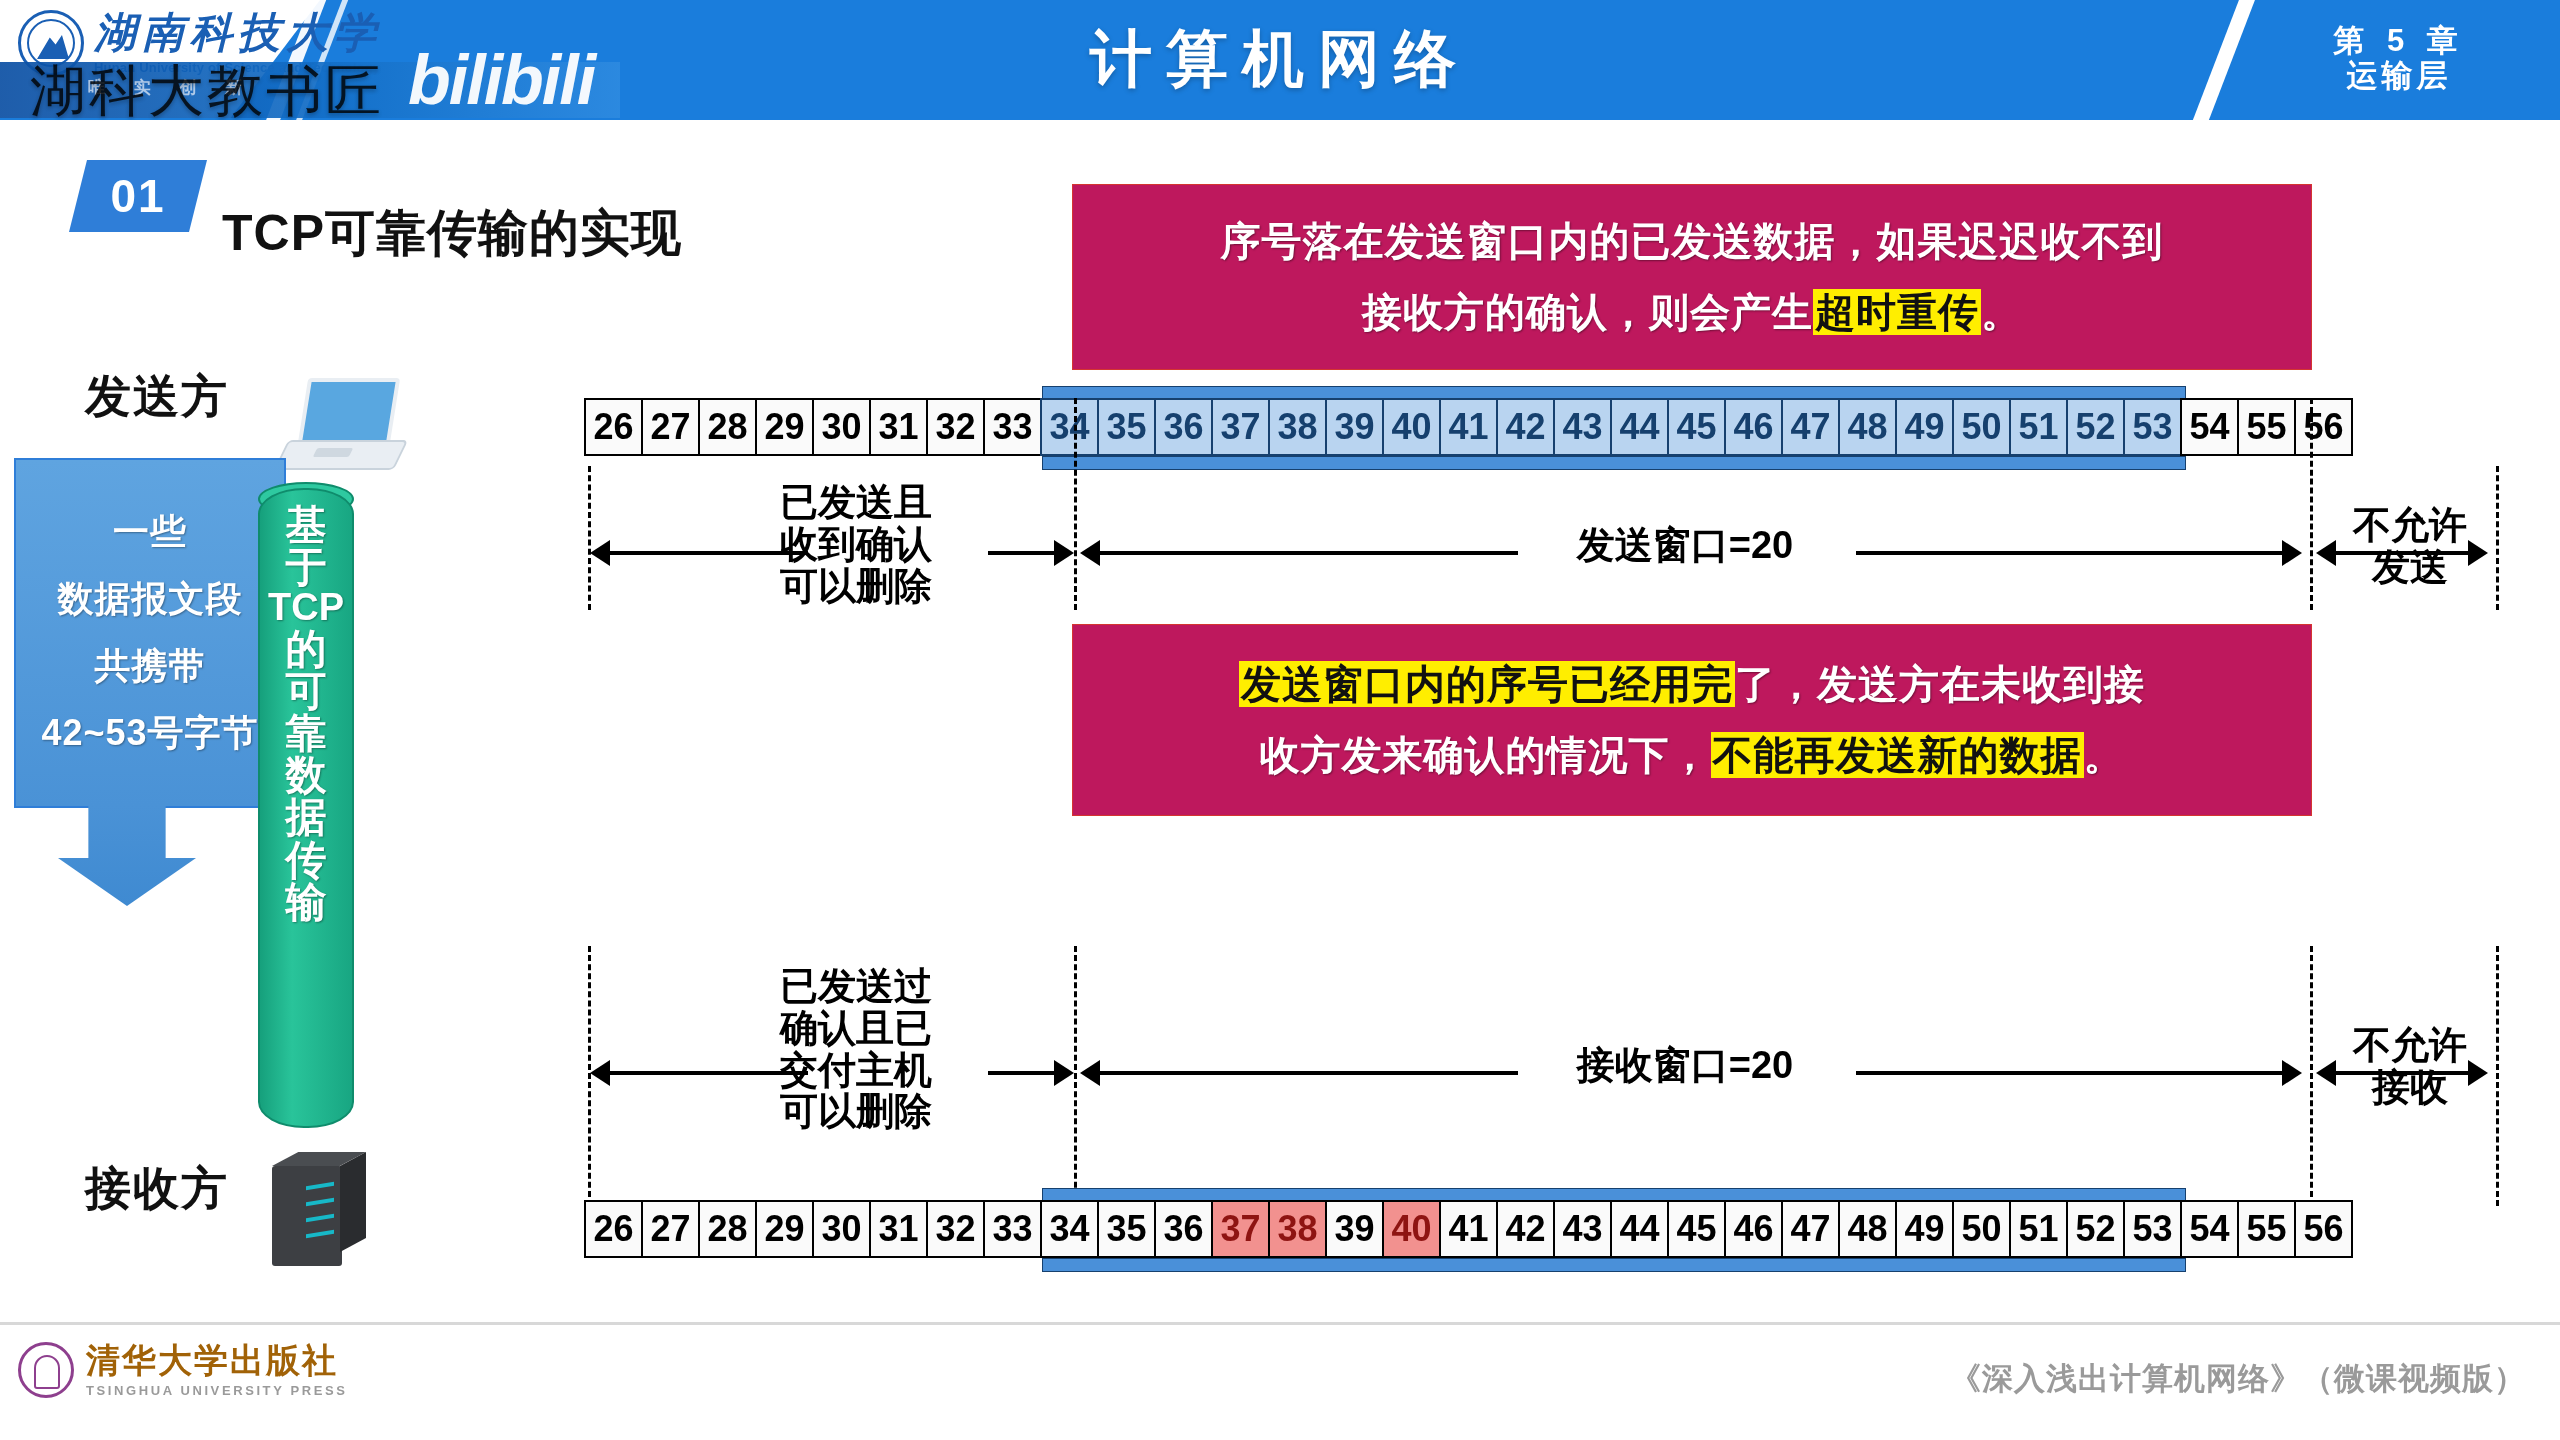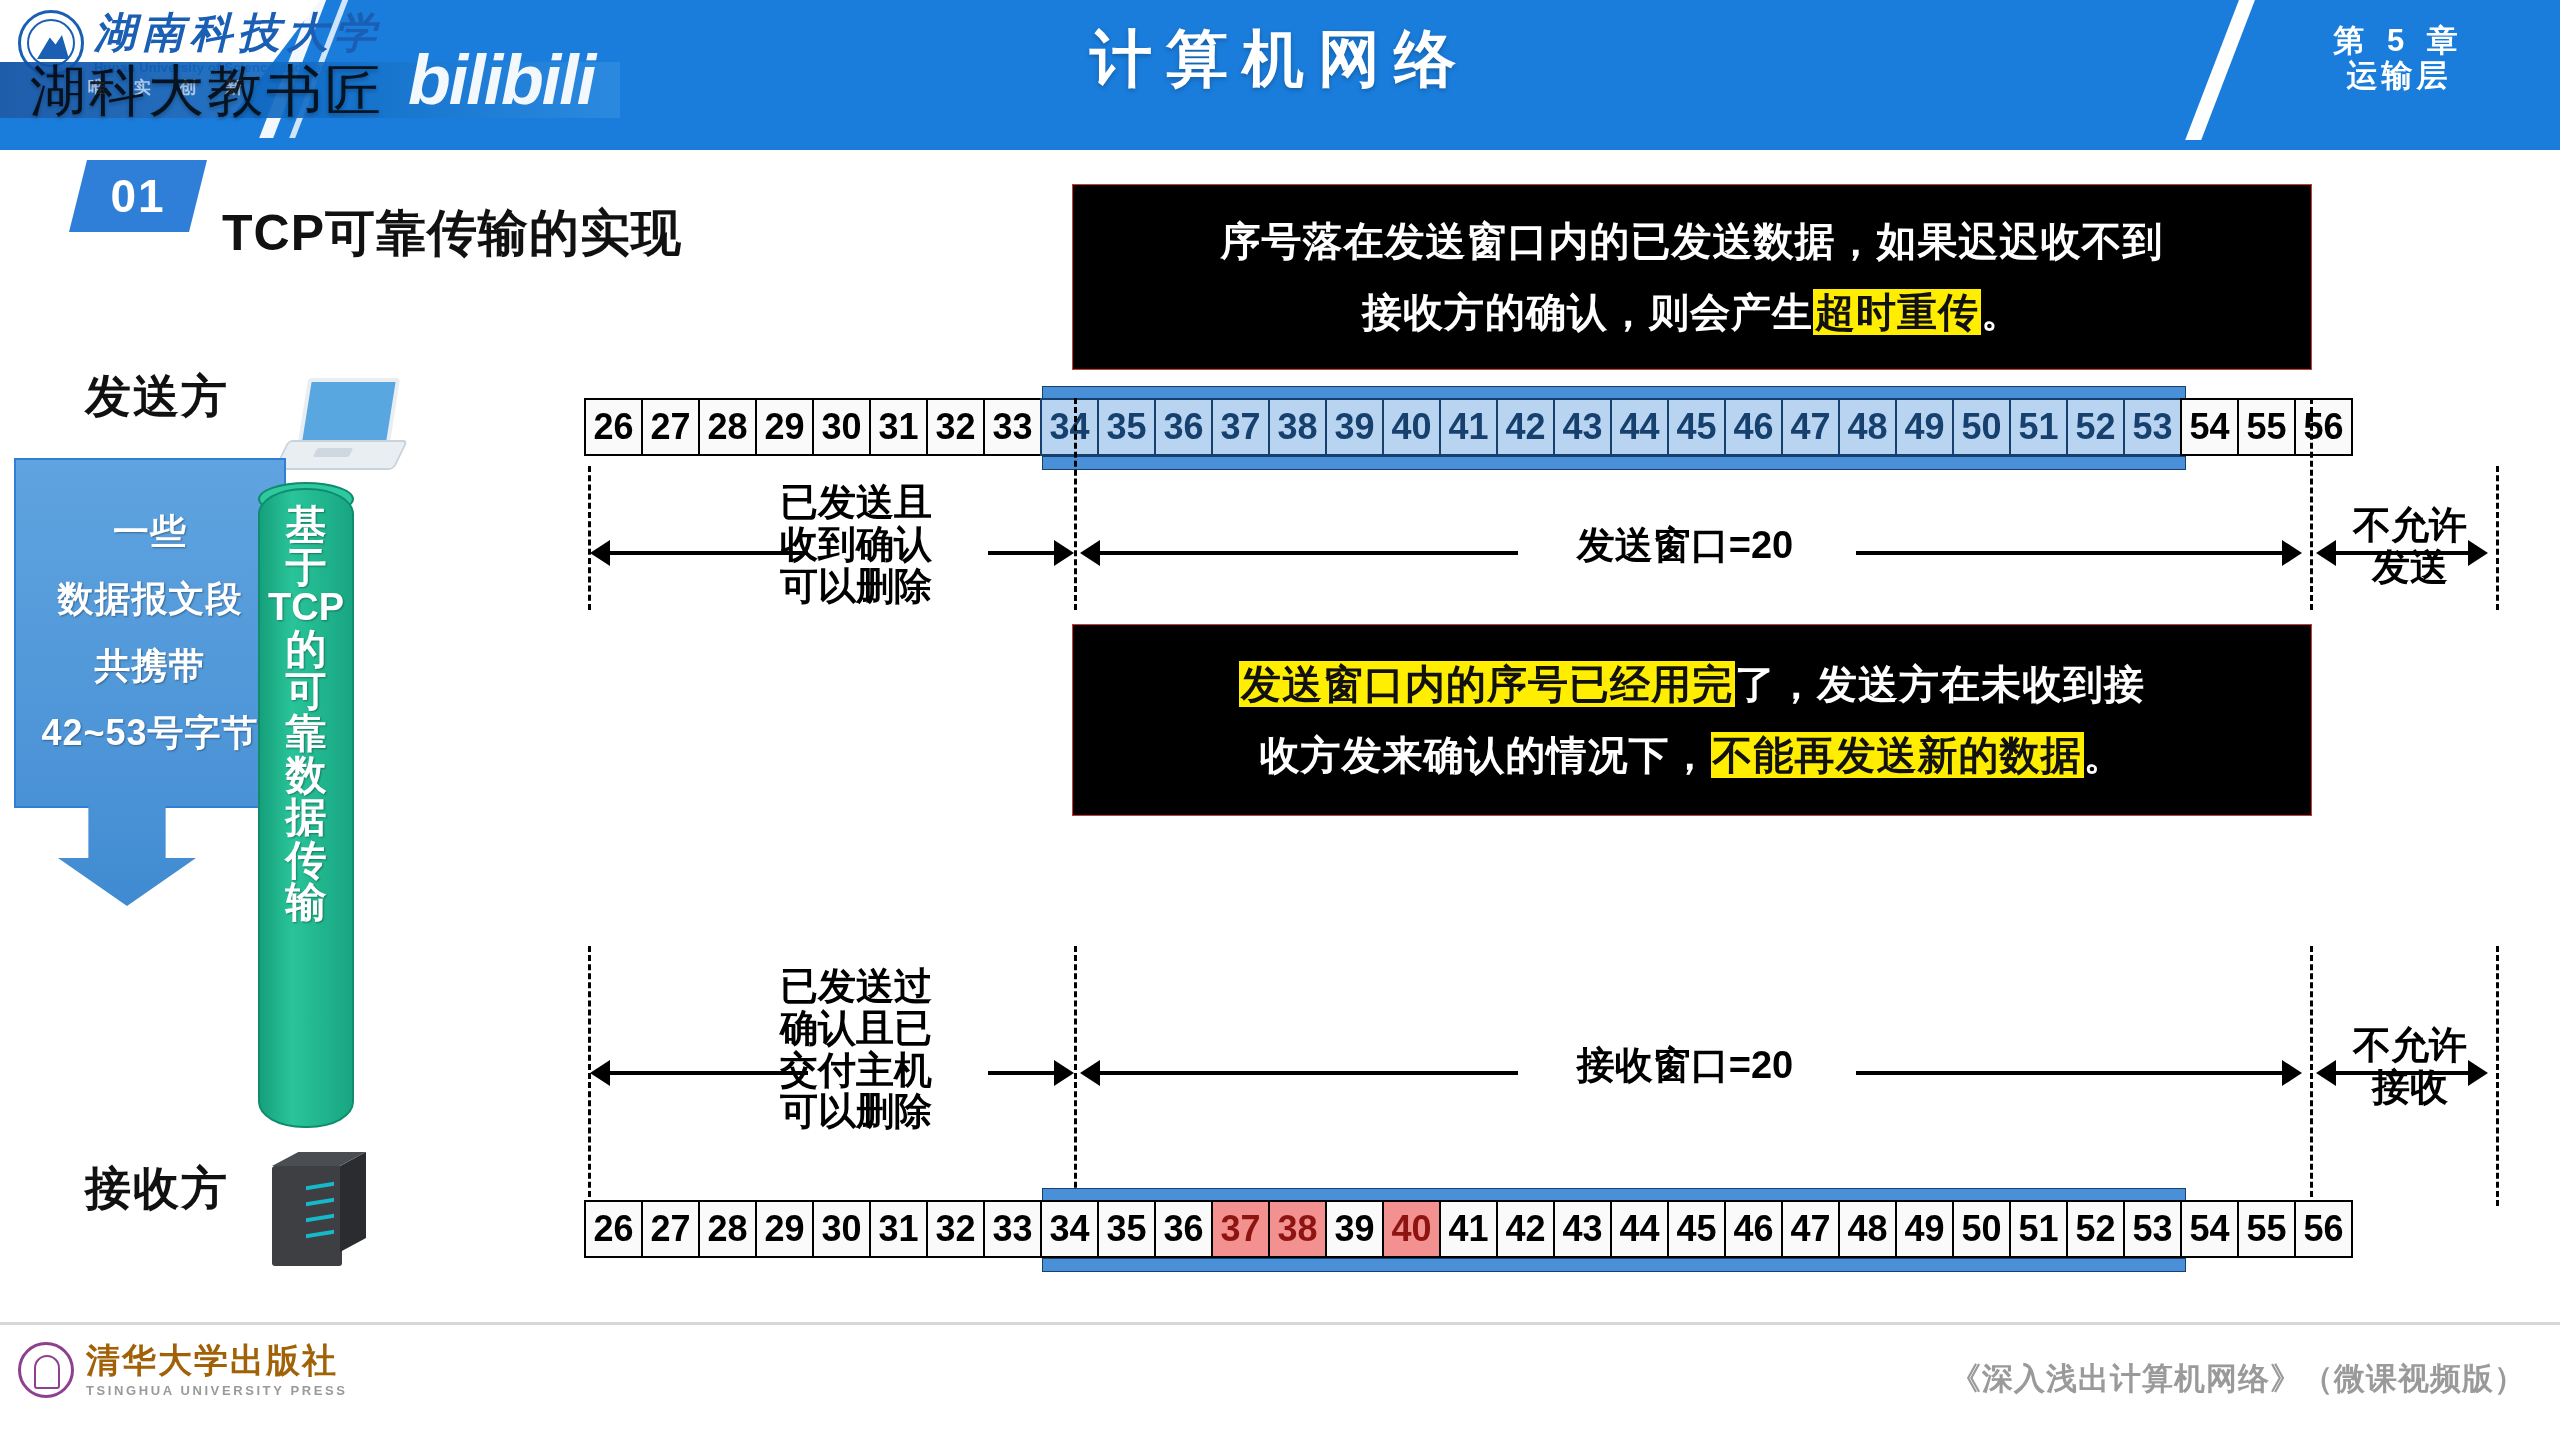--- a/index.html
+++ b/index.html
@@ -5,21 +5,21 @@
   html,body{margin:0;padding:0;}
   body{
     width:2560px;height:1440px;overflow:hidden;
     background:#ffffff;
     font-family:"Liberation Sans","DejaVu Sans",sans-serif;
     position:relative;
   }
 
   
   #header{
-    position:absolute;left:0;top:0;width:2560px;height:150px;
+    position:absolute;left:0;top:0;width:2560px;height:120px;
     background:#1a7ddc;overflow:hidden;
   }
   #header-left-white{
     position:absolute;left:0;top:0;width:320px;height:118px;
     background:#ffffff;
     clip-path:polygon(0 0,100% 0,72% 100%,0 100%);
   }
   #header-slash-a{
     position:absolute;left:288px;top:-12px;width:14px;height:150px;
     background:#ffffff;transform:skewX(-21deg);opacity:.95;
@@ -185,21 +185,21 @@
     border:2px solid #000;margin-left:-2px;
     display:flex;align-items:center;justify-content:center;
     font-size:36px;font-weight:bold;color:#000;background:#fafafa;
   }
   .cell.blue{background:#b9d4f0;color:#16406e;border-color:#16406e;}
   .cell.red{background:#f2918f;color:#8e1412;border-color:#000;}
   .winbar{position:absolute;background:#4a90d9;border:1px solid #16406e;box-sizing:border-box;}
 
   
   .callout{
-    position:absolute;background:#000000;border:1px solid #d53530;
+    position:absolute;background:#be185d;border:1px solid #d53530;
     display:flex;flex-direction:column;align-items:center;justify-content:center;
     gap:16px;padding:14px 0;box-sizing:border-box;
   }
   .callout .line{
     color:#ffffff;font-size:40px;font-weight:bold;letter-spacing:1px;white-space:nowrap;
     text-shadow:1px 1px 2px rgba(0,0,0,.4);
   }
   .hl{background:#ffee00;color:#111;text-shadow:none;padding:1px 2px;margin-top:17px;}
 
   

